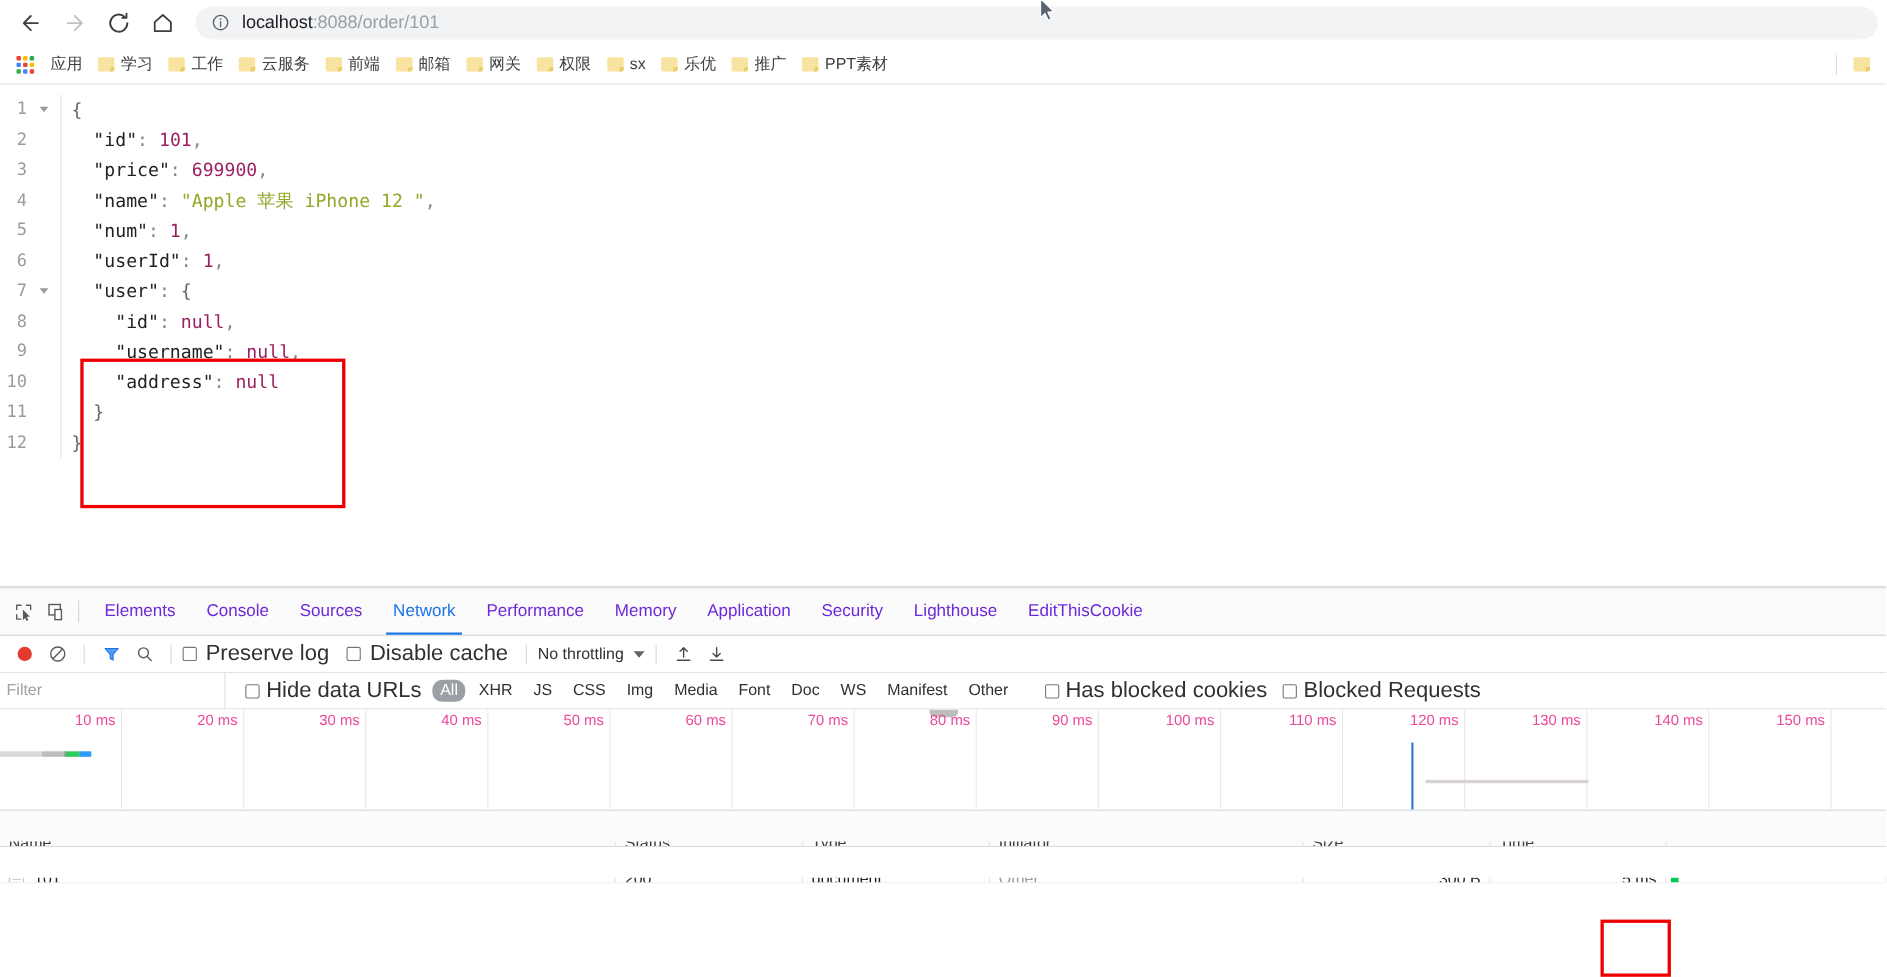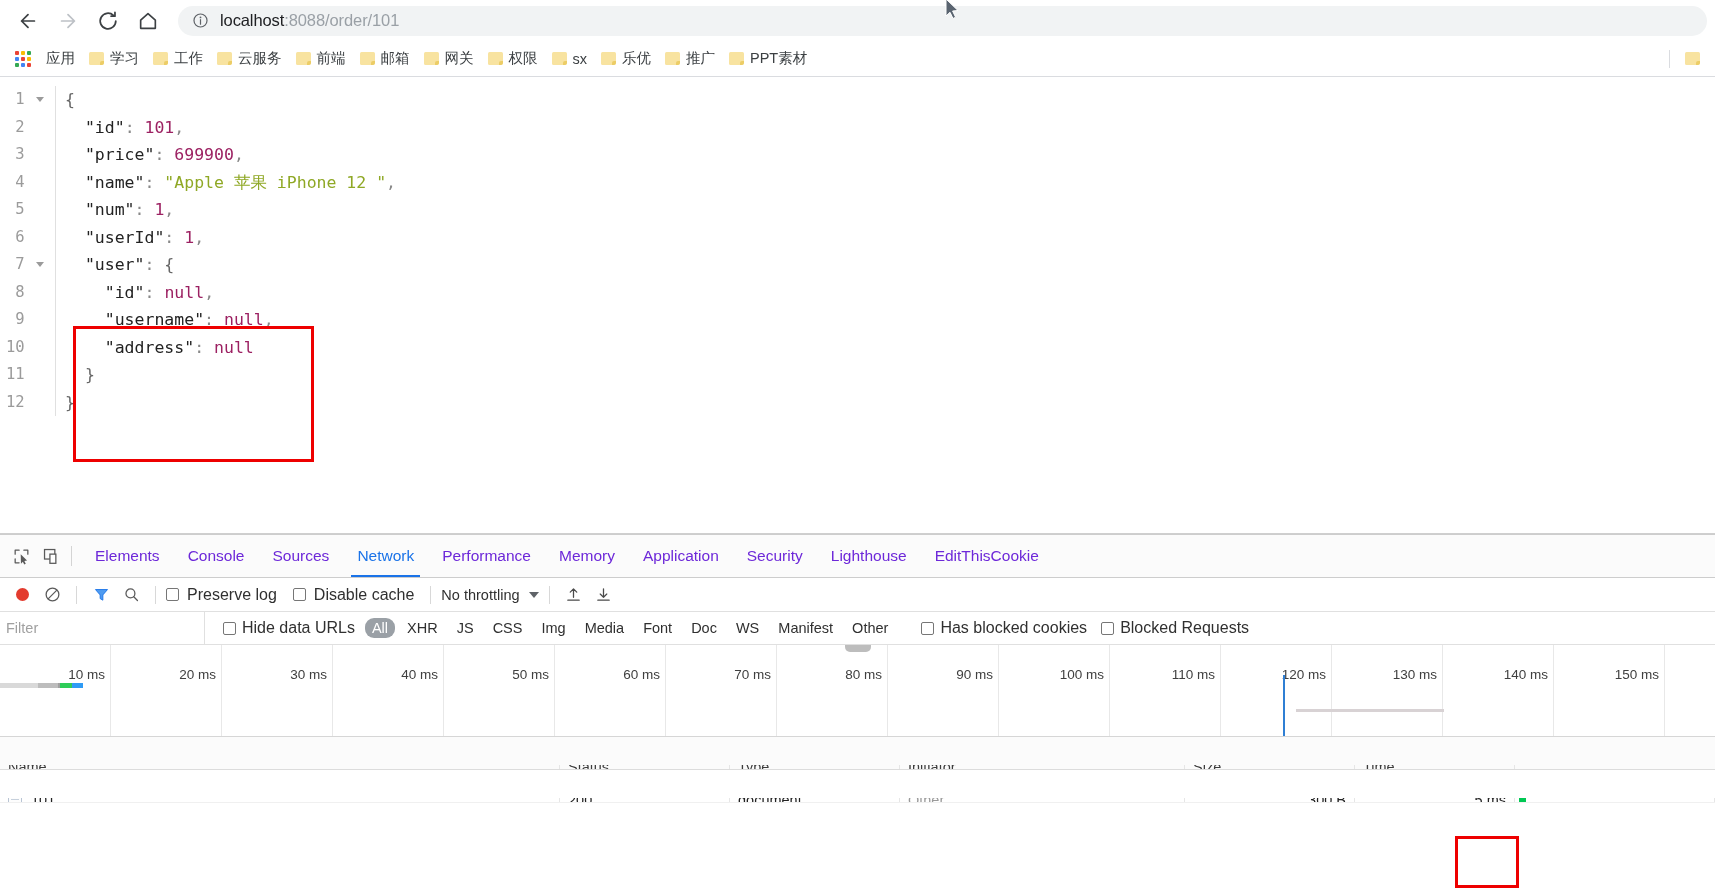--- a/index.html
+++ b/index.html
@@ -217,21 +217,21 @@
   }
   .tb-sep { width:1px; height:18px; background:#d8d8d8; margin:0 8px; }
   .cbx {
     width: 13px; height: 13px;
     border: 1px solid #767676;
     border-radius: 2px;
     background: #fff;
     flex: 0 0 auto;
   }
   .cbl {
-    font-size: 16px; color: #303030;
+    font-size: 20px; color: #303030;
     margin-left: 6px; margin-right: 14px;
     white-space: nowrap;
   }
   .throttle {
     font-size: 14.5px; color: #303030;
     display: flex; align-items: center; gap: 9px;
     white-space: nowrap;
   }
   .caret-dn {
     width:0;height:0;
@@ -274,23 +274,23 @@
     overflow: hidden;
   }
   .ov-tick {
     position: absolute;
     top: 0;
     height: 92px;
     border-right: 1px solid #e8e8e8;
   }
   .ov-tick span {
     position: absolute;
-    right: 5px; top: 22px;
+    right: 5px; top: 2px;
     font-size: 13.5px;
-    color: #404040;
+    color: #ec4899;
     white-space: nowrap;
     margin-left: 28px;
   }
   .ov-handle {
     position:absolute; top:0px; left:50%; transform:translateX(-50%);
     width: 26px; height: 7px; border-radius: 0 0 5px 5px;
     background: #bdbdbd;
   }
   .ov-bar {
     position: absolute;

